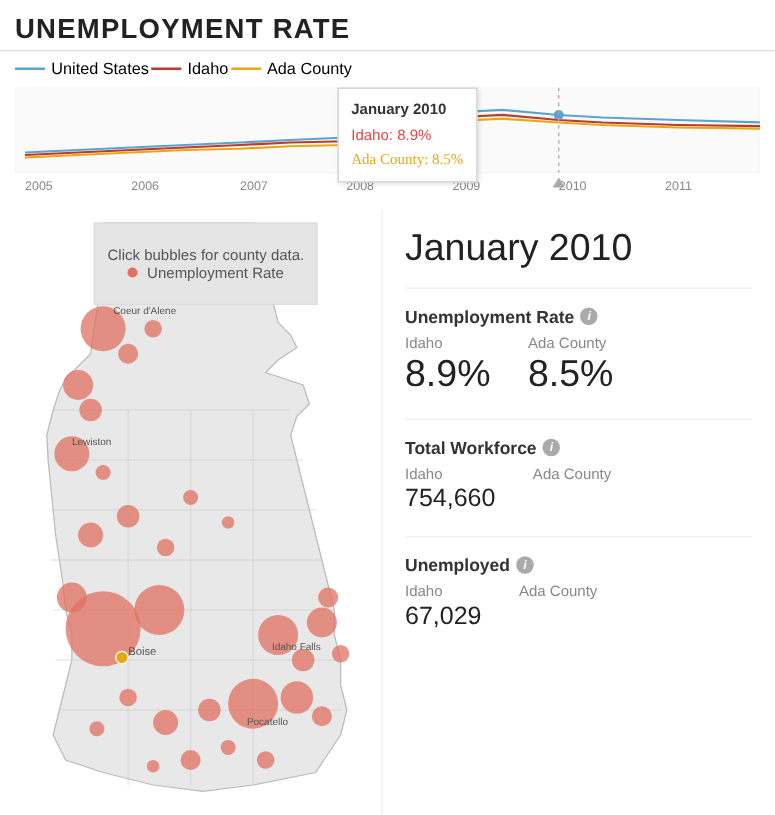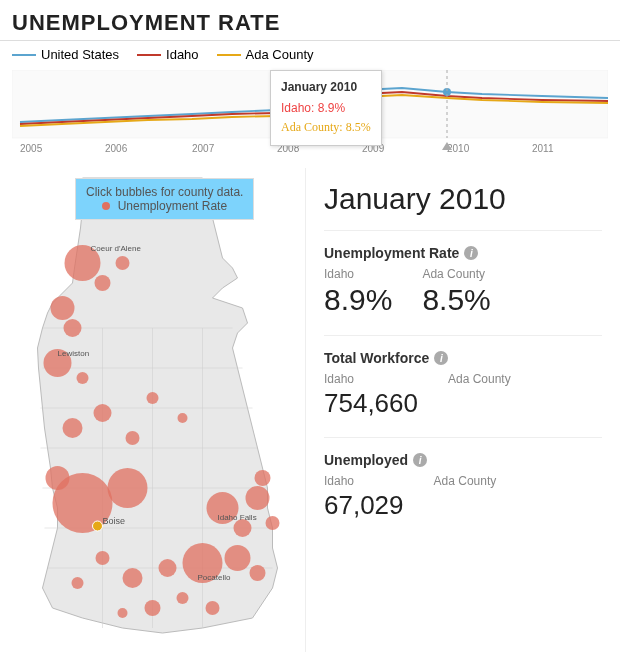--- a/index.html
+++ b/index.html
@@ -20,21 +20,21 @@
       font-size: 22px;
       font-weight: 900;
       letter-spacing: 1px;
       color: #222;
     }
 
     
     .legend {
       display: flex;
       align-items: center;
-      gap: 18px;
+      gap: 2px;
       padding: 6px 12px;
       font-size: 13px;
     }
     .legend-item {
       display: flex;
       align-items: center;
       gap: 5px;
     }
     .legend-line {
       width: 24px;
@@ -79,23 +79,23 @@
     
     .map-panel {
       width: 305px;
       position: relative;
       overflow: hidden;
     }
     .map-instructions {
       position: absolute;
       top: 10px;
       left: 75px;
-      background: #7dd3fc;
+      background: #e5e5e5;
       border: 1px solid #ddd;
-      padding: 6px 10px;
+      padding: 18px 10px;
       font-size: 12px;
       z-index: 10;
       text-align: center;
       color: #555;
     }
     .map-instructions .dot {
       display: inline-block;
       width: 8px;
       height: 8px;
       border-radius: 50%;
@@ -149,21 +149,21 @@
       font-size: 12px;
       color: #888;
       margin-bottom: 2px;
     }
     .metric-value {
       font-size: 30px;
       font-weight: 300;
       color: #222;
     }
     .metric-value.small {
-      font-size: 26px;
+      font-size: 20px;
     }
     hr.divider {
       border: none;
       border-top: 1px solid #eee;
       margin: 0 0 14px 0;
     }
   </style>
 </head>
 <body>
 

